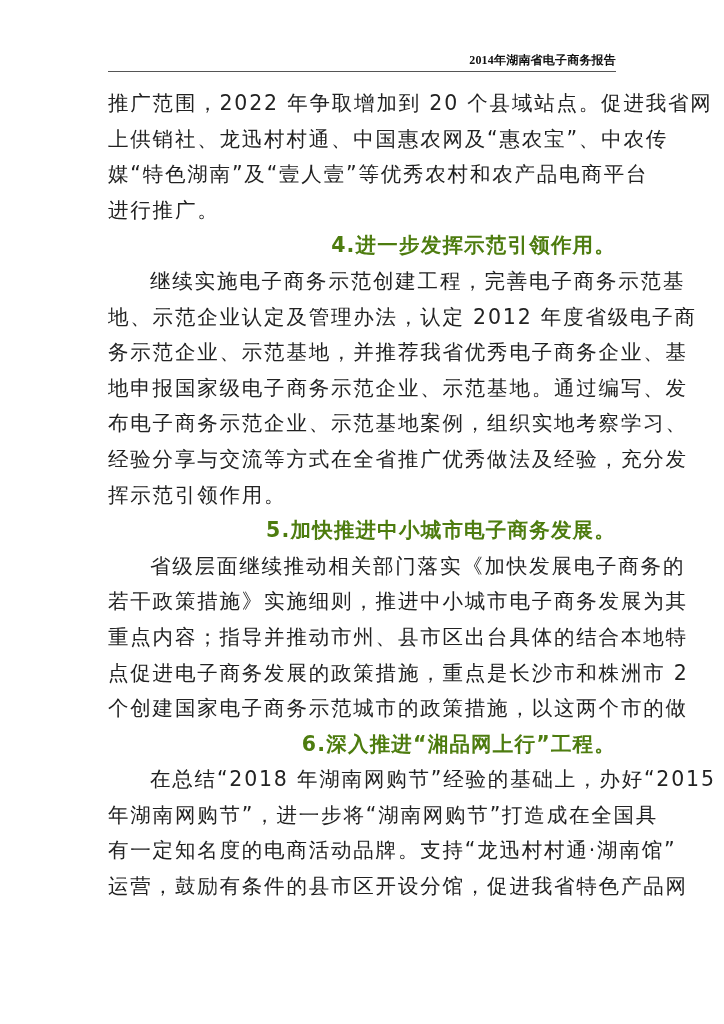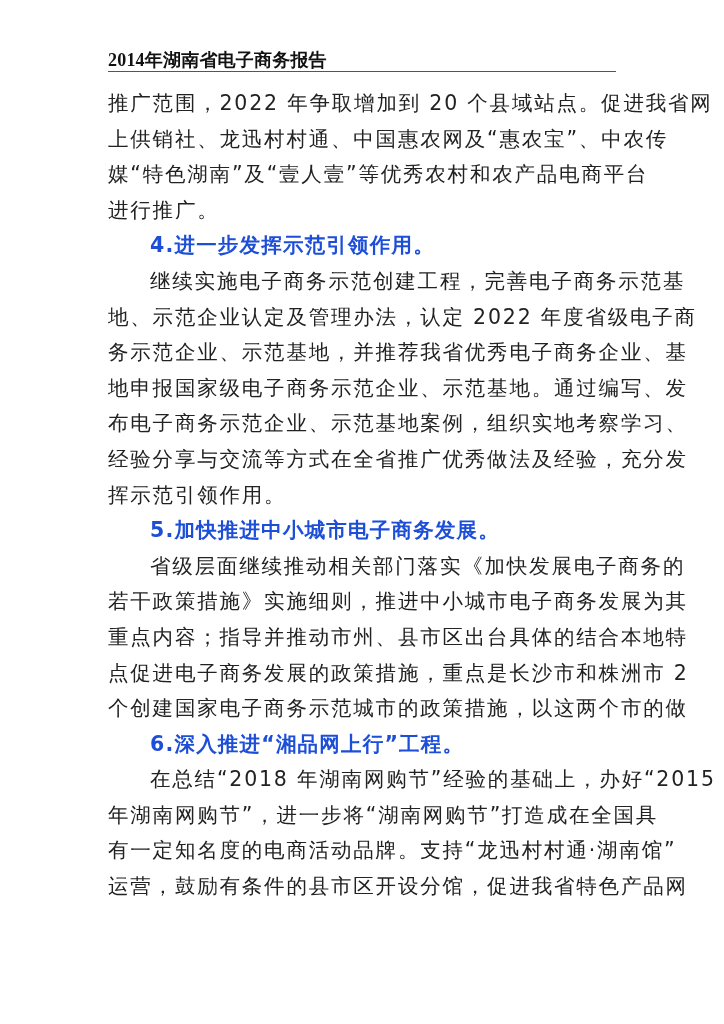--- a/index.html
+++ b/index.html
@@ -2,53 +2,53 @@
 <html><head>
 <meta charset="utf-8">
 <style>
   html, body { margin: 0; padding: 0; }
   body {
     width: 724px; height: 1024px; background: #ffffff; position: relative; overflow: hidden;
     font-family: "DejaVu Serif", "Liberation Serif", serif; color: #1a1a1a;
   }
   .header {
     position: absolute; left: 108px; width: 508px; top: 50px; height: 22px;
-    text-align: left; font-family: "Liberation Serif", "DejaVu Serif", serif;
-    font-weight: bold; font-size: 18px; line-height: 20px; color: #111;
+    text-align: right; font-family: "Liberation Serif", "DejaVu Serif", serif;
+    font-weight: bold; font-size: 12px; line-height: 20px; color: #111;
     letter-spacing: 0.2px;
   }
   .header-rule {
     position: absolute; left: 108px; width: 508px; top: 71px; height: 0;
     border-top: 1.5px solid #555;
   }
   .content {
     position: absolute; left: 108px; top: 86px; width: 508px;
   }
   .line {
     height: 35.6px; line-height: 35.6px; font-size: 20.5px; white-space: nowrap;
     letter-spacing: 1.8px; color: #222;
     font-family: "DejaVu Sans", "Liberation Sans", sans-serif; font-weight: normal;
   }
   .line.indent { padding-left: 42px; }
-  .line.heading { padding-left: 42px; font-weight: bold; color: #1d4ed8; letter-spacing: 1.2px; }
+  .line.heading { padding-left: 42px; font-weight: bold; color: #4d7c0f; letter-spacing: 1.2px; text-align: right; }
 </style>
 </head>
 <body>
 
 <div class="header">2014年湖南省电子商务报告</div>
 <div class="header-rule"></div>
 
 <div class="content">
   <div class="line">推广范围，2022 年争取增加到 20 个县域站点。促进我省网</div>
   <div class="line">上供销社、龙迅村村通、中国惠农网及“惠农宝”、中农传</div>
   <div class="line">媒“特色湖南”及“壹人壹”等优秀农村和农产品电商平台</div>
   <div class="line">进行推广。</div>
   <div class="line heading">4.进一步发挥示范引领作用。</div>
   <div class="line indent">继续实施电子商务示范创建工程，完善电子商务示范基</div>
-  <div class="line">地、示范企业认定及管理办法，认定 2022 年度省级电子商</div>
+  <div class="line">地、示范企业认定及管理办法，认定 2012 年度省级电子商</div>
   <div class="line">务示范企业、示范基地，并推荐我省优秀电子商务企业、基</div>
   <div class="line">地申报国家级电子商务示范企业、示范基地。通过编写、发</div>
   <div class="line">布电子商务示范企业、示范基地案例，组织实地考察学习、</div>
   <div class="line">经验分享与交流等方式在全省推广优秀做法及经验，充分发</div>
   <div class="line">挥示范引领作用。</div>
   <div class="line heading">5.加快推进中小城市电子商务发展。</div>
   <div class="line indent">省级层面继续推动相关部门落实《加快发展电子商务的</div>
   <div class="line">若干政策措施》实施细则，推进中小城市电子商务发展为其</div>
   <div class="line">重点内容；指导并推动市州、县市区出台具体的结合本地特</div>
   <div class="line">点促进电子商务发展的政策措施，重点是长沙市和株洲市 2</div>

